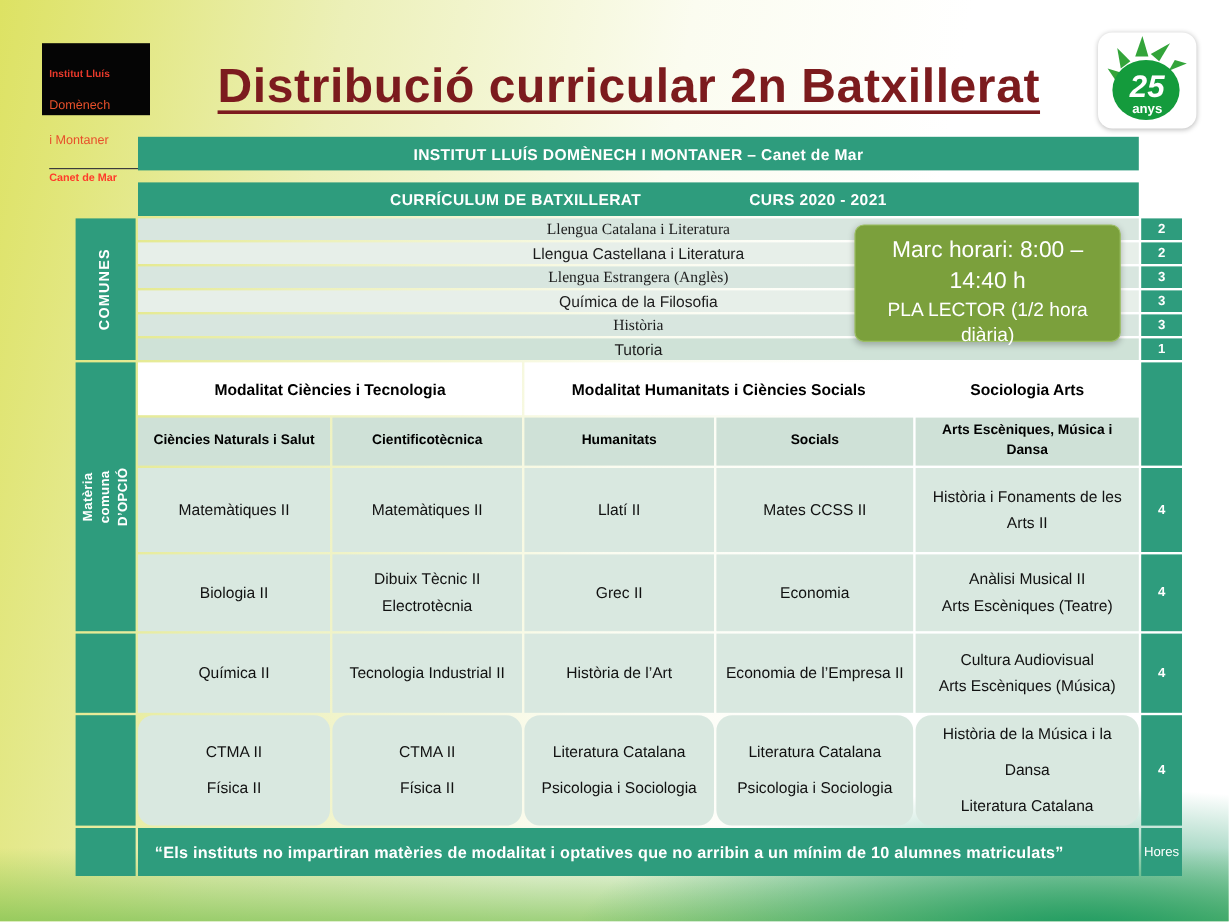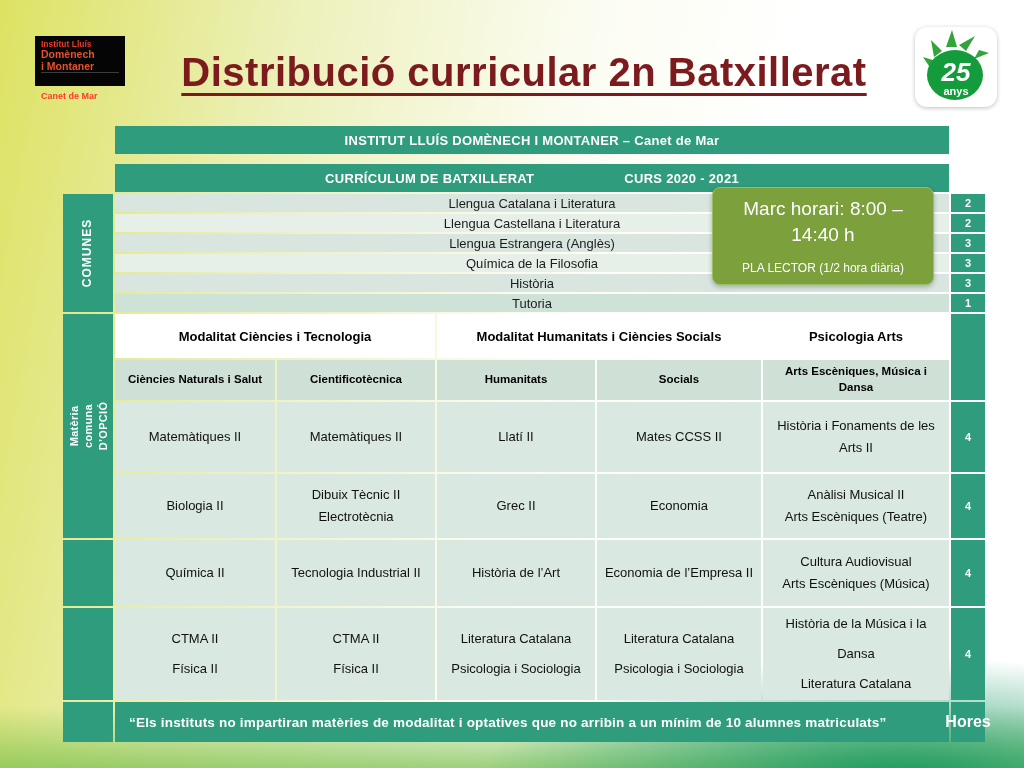--- a/index.html
+++ b/index.html
@@ -12,82 +12,82 @@
       linear-gradient(to top, rgba(118,190,74,.7) 0%, rgba(118,190,74,0) 8%),
       linear-gradient(100deg, #dde263 0%, #ecf0b8 25%, #fbfcf0 50%, #ffffff 70%);
   }
 
   
   .title{ position:absolute; left:0; right:0; top:50px; text-align:center;
           font-size:40px; font-weight:700; color:#7c1b1e; letter-spacing:.5px; }
   .title span{ text-decoration:underline; text-decoration-thickness:3px; text-underline-offset:7px;margin-left:24px; }
 
   
-  .logo{ position:absolute; left:35px; top:36px; width:90px; height:50px; background:#050505;
-         display:flex; flex-direction:column; justify-content:space-between; padding:3px 6px; }
+  .logo{ position:absolute; left:35px; top:36px; width:90px; height:60px; background:#050505;
+         display:flex; flex-direction:column; justify-content:space-between; padding:3px 6px;gap:17px; }
   .logo-art{ width:100%; height:16px; }
   .ll1{ color:#e8392b; font-size:8.5px; font-weight:700; }
-  .ll2{ color:#e8502b; font-size:10.5px; font-weight:700; line-height:1.1; }
-  .ll4{ color:#ff3b2a; font-size:9px; font-weight:700; border-top:1px solid #3c3c3c; padding-top:18px; }
+  .ll2{ color:#e8502b; font-size:10.5px; font-weight:400; line-height:1.1; }
+  .ll4{ color:#ff3b2a; font-size:9px; font-weight:700; border-top:1px solid #3c3c3c; padding-top:2px; }
 
   
   .badge{ position:absolute; left:915px; top:27px; width:82px; height:80px; background:#fff;
           border-radius:12px; box-shadow:0 1px 4px rgba(0,0,0,.25); }
   .badge svg{ position:absolute; inset:0; width:100%; height:100%; }
   .b25{ position:absolute; left:0; right:0; top:30px; text-align:center; color:#fff;
         font-size:26px; font-weight:700; font-style:italic; }
   .banys{ position:absolute; left:0; right:0; top:58px; text-align:center; color:#fff;
           font-size:11px; font-weight:700; }
 
   
-  .table{ position:absolute; left:63px; top:126px; display:grid;
+  .table{ position:absolute; left:63px; top:114px; display:grid;
           grid-template-columns:50px 160px 158px 158px 164px 186px 34px;
           grid-template-rows:28px 6px 28px repeat(6,18px) 44px 40px 70px 64px 66px 92px 40px;
           gap:2px; }
 
   .th{ background:#2e9c7d; color:#fff; font-weight:700; font-size:13px;
        display:flex; align-items:center; justify-content:center; letter-spacing:.3px; }
   .hdr2{ gap:90px; }
 
   .vcell{ background:#2e9c7d; position:relative; }
   .vtext{ position:absolute; top:50%; left:50%;
           transform:translate(-50%,-50%) rotate(-90deg);
           color:#fff; font-weight:700; font-size:12px; letter-spacing:1px;
           white-space:pre-line; text-align:center; line-height:1.3; }
   .vsmall{ font-size:11px; letter-spacing:.3px; }
 
   .com{ display:flex; align-items:center; justify-content:center; font-size:13px; color:#1c1c1c; }
-  .bgA{ background:#d8e6df; }
+  .bgA{ background:#d8e6df;font-family:Liberation Serif, serif; }
   .bgB{ background:#e7efe9; }
   .bgC{ background:#cfe2d7; }
 
   .hr{ background:#2e9c7d; color:#fff; font-weight:700; font-size:11px;
        display:flex; align-items:center; justify-content:center; }
 
   .mod{ background:#ffffff; font-weight:700; font-size:13px;
         display:flex; align-items:center; justify-content:center; text-align:center; padding:0 8px; }
   .sub{ background:#cfe1d7; font-weight:700; font-size:11.5px;
         display:flex; align-items:center; justify-content:center; text-align:center;
         padding:0 4px; line-height:1.35; }
   .cell{ background:#d9e8e0; font-size:13px; color:#111;
          display:flex; align-items:center; justify-content:center; text-align:center;
          white-space:pre-line; line-height:1.7; padding:0 6px; }
-  .tall{ line-height:2.3; }
+  .tall{ line-height:2.3;border-radius:13px; }
 
   .fquote{ background:#2e9c7d; color:#fff; font-weight:700; font-size:13.5px;
            display:flex; align-items:center; padding-left:14px; letter-spacing:.2px; }
-  .hores{ background:#2e9c7d; color:#fff; font-weight:700; font-size:16px;
+  .hores{ background:#2e9c7d; color:#fff; font-weight:400; font-size:11px;
           display:flex; align-items:center; justify-content:center; }
 
   
   .marc{ position:absolute; left:712px; top:187px; width:222px; height:98px;
          background:#7ba03c; border:1px solid #9cbf63; border-radius:8px; color:#fff;
          text-align:center; padding:8px 14px 0; box-shadow:0 2px 5px rgba(0,0,0,.25); }
   .marc-l1{ font-size:19px; line-height:1.35; }
-  .marc-l2{ font-size:12px; line-height:1.3; margin-top:14px; }
+  .marc-l2{ font-size:16px; line-height:1.3; margin-top:2px; }
 </style>
 </head>
 <body>
 
 <div class="slide">
 
   <div class="logo">
     <svg class="logo-art" viewBox="0 0 80 18" aria-hidden="true">
       <path d="M2 16 L8 4 L14 12 L20 3 L26 14 L34 6 L42 14 L50 4 L58 12 L66 5 L74 14" fill="none" stroke="#e03a2a" stroke-width="2"></path>
     </svg>
@@ -149,21 +149,21 @@
       <div class="vtext vsmall">Matèria
 comuna
 D’OPCIÓ</div>
     </div>
     <div class="vcell" style="grid-area:14 / 1 / 15 / 2"></div>
     <div class="vcell" style="grid-area:15 / 1 / 16 / 2"></div>
     <div class="vcell" style="grid-area:16 / 1 / 17 / 2"></div>
 
     <div class="mod" style="grid-area:10 / 2 / 11 / 4">Modalitat Ciències i Tecnologia</div>
     <div class="mod" style="grid-area:10 / 4 / 11 / 6">Modalitat Humanitats i Ciències Socials</div>
-    <div class="mod" style="grid-area:10 / 6 / 11 / 7">Psicologia Arts</div>
+    <div class="mod" style="grid-area:10 / 6 / 11 / 7">Sociologia Arts</div>
     <div class="hr" style="grid-area:10 / 7 / 12 / 8"></div>
 
     <div class="sub" style="grid-area:11 / 2 / 12 / 3">Ciències Naturals i Salut</div>
     <div class="sub" style="grid-area:11 / 3 / 12 / 4">Cientificotècnica</div>
     <div class="sub" style="grid-area:11 / 4 / 12 / 5">Humanitats</div>
     <div class="sub" style="grid-area:11 / 5 / 12 / 6">Socials</div>
     <div class="sub" style="grid-area:11 / 6 / 12 / 7">Arts Escèniques, Música i Dansa</div>
 
     <div class="cell" style="grid-area:12 / 2 / 13 / 3">Matemàtiques  II</div>
     <div class="cell" style="grid-area:12 / 3 / 13 / 4">Matemàtiques  II</div>

